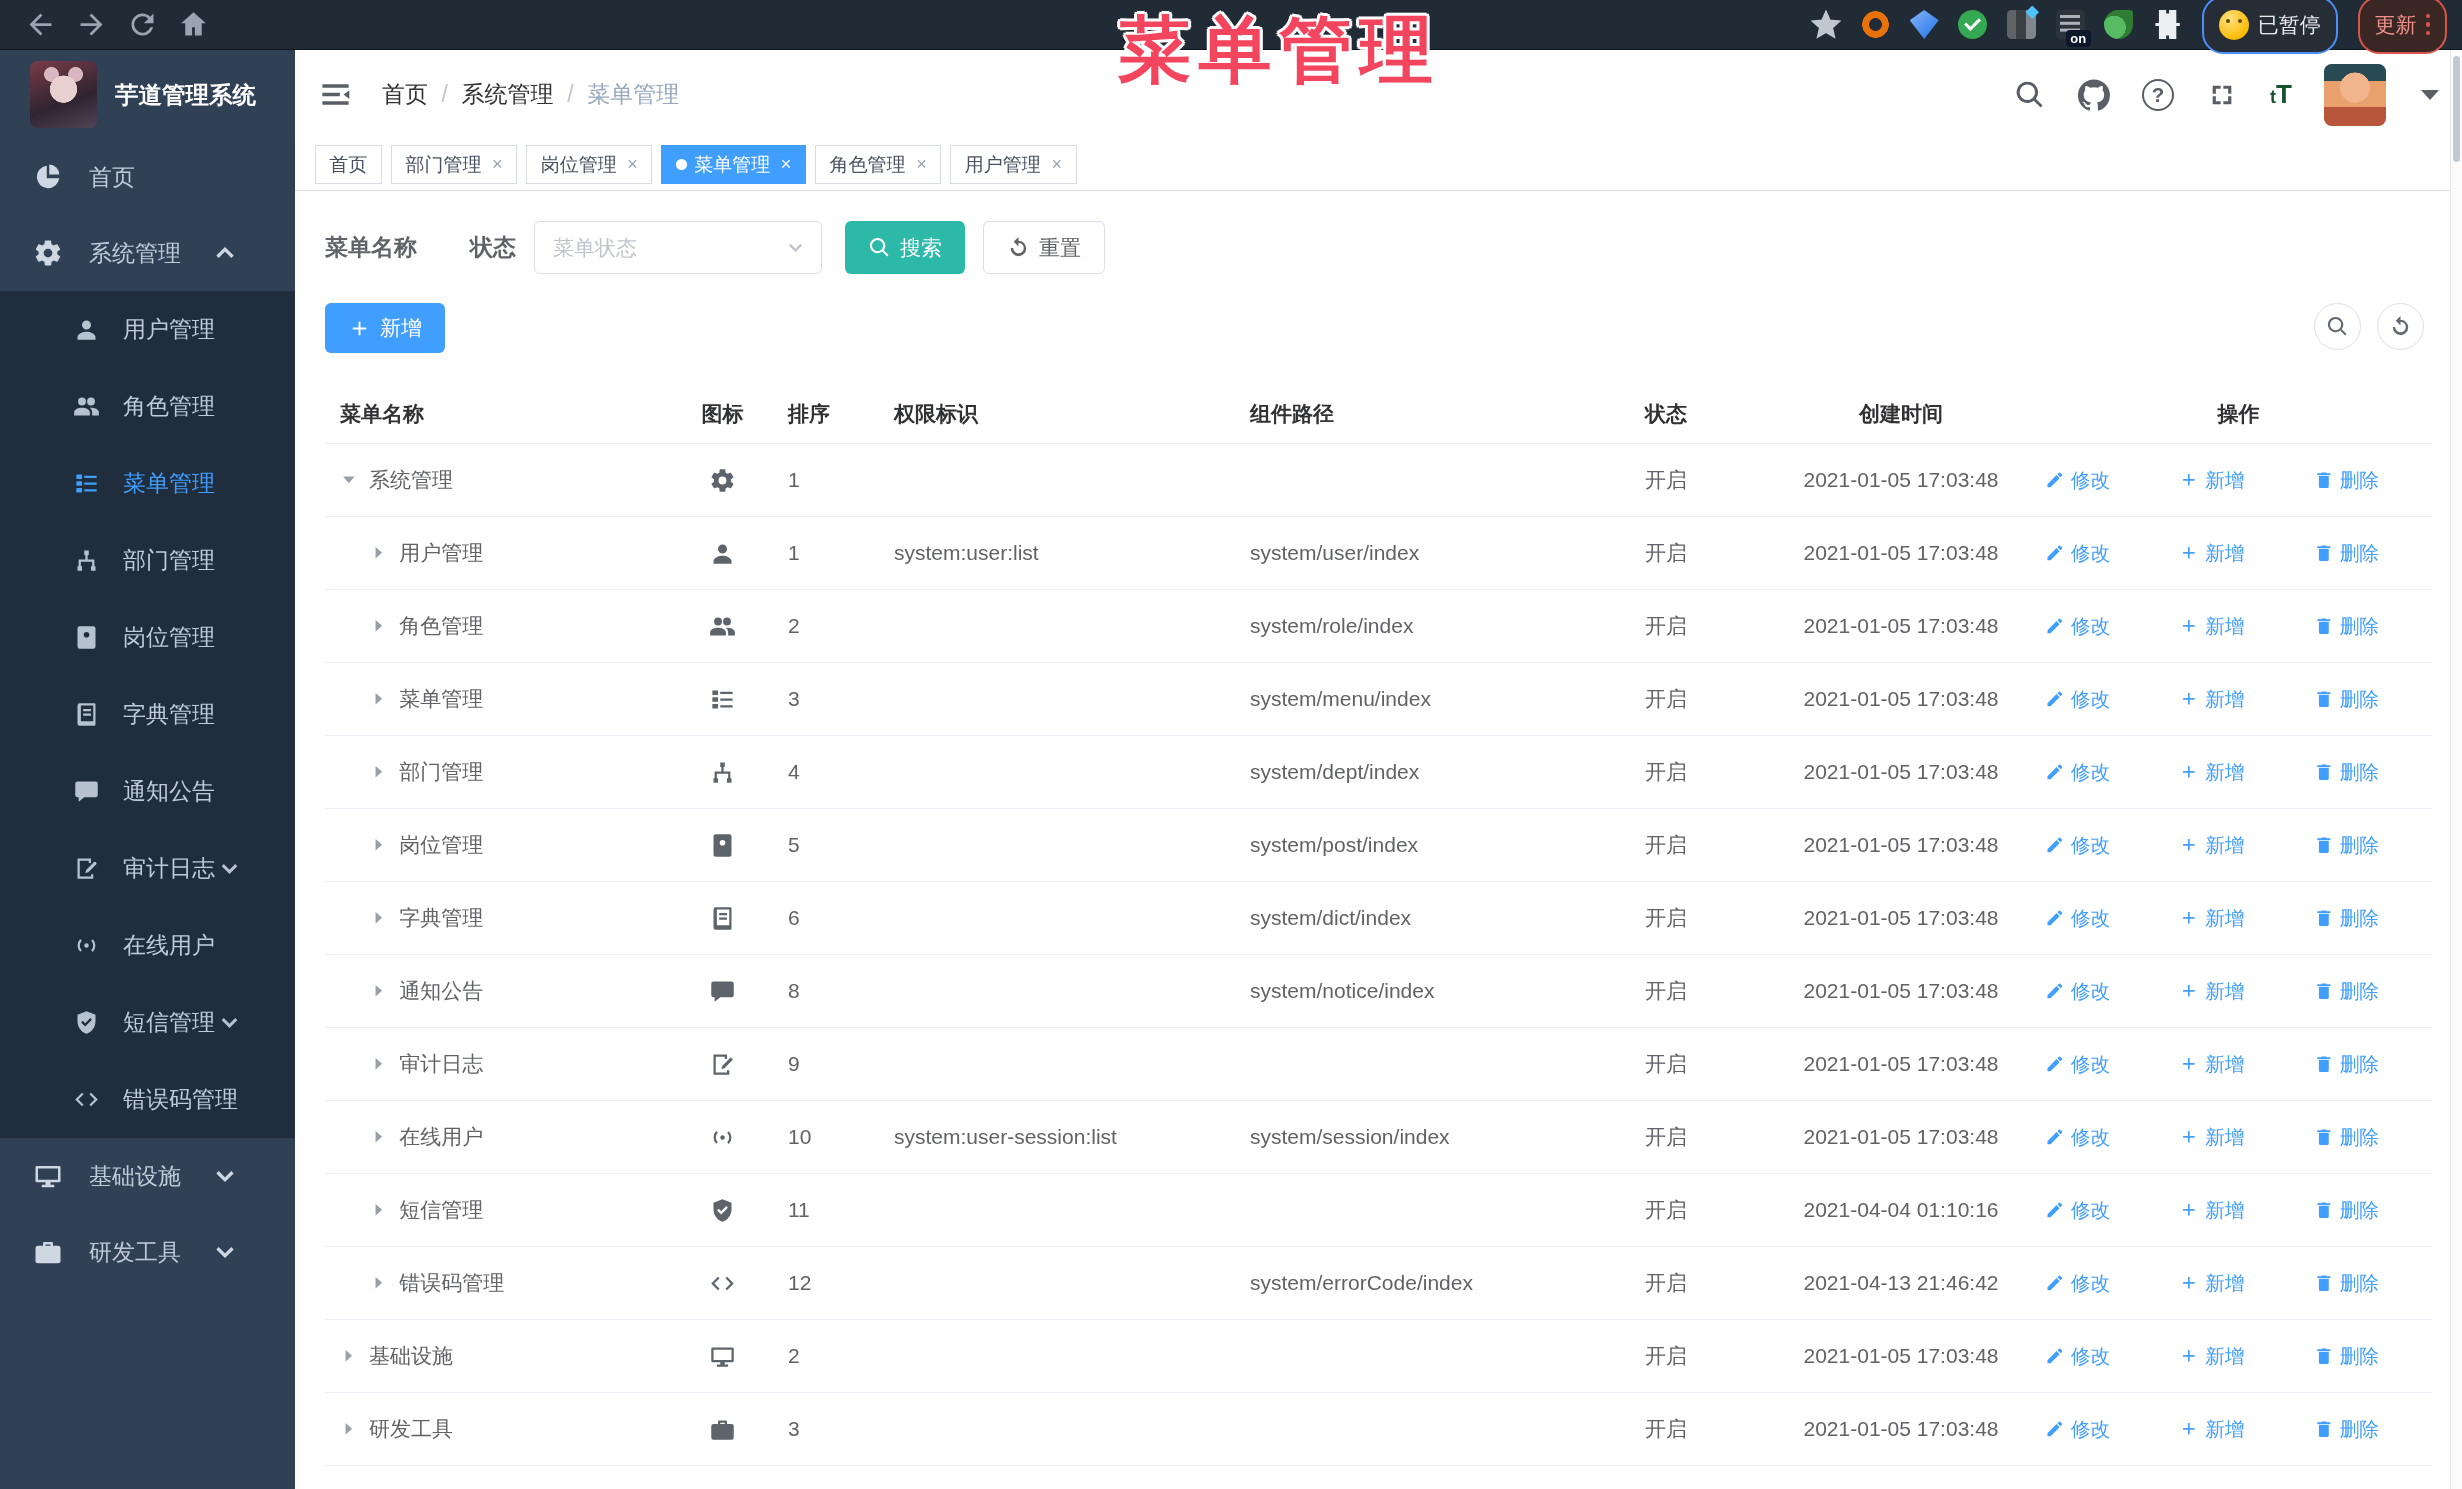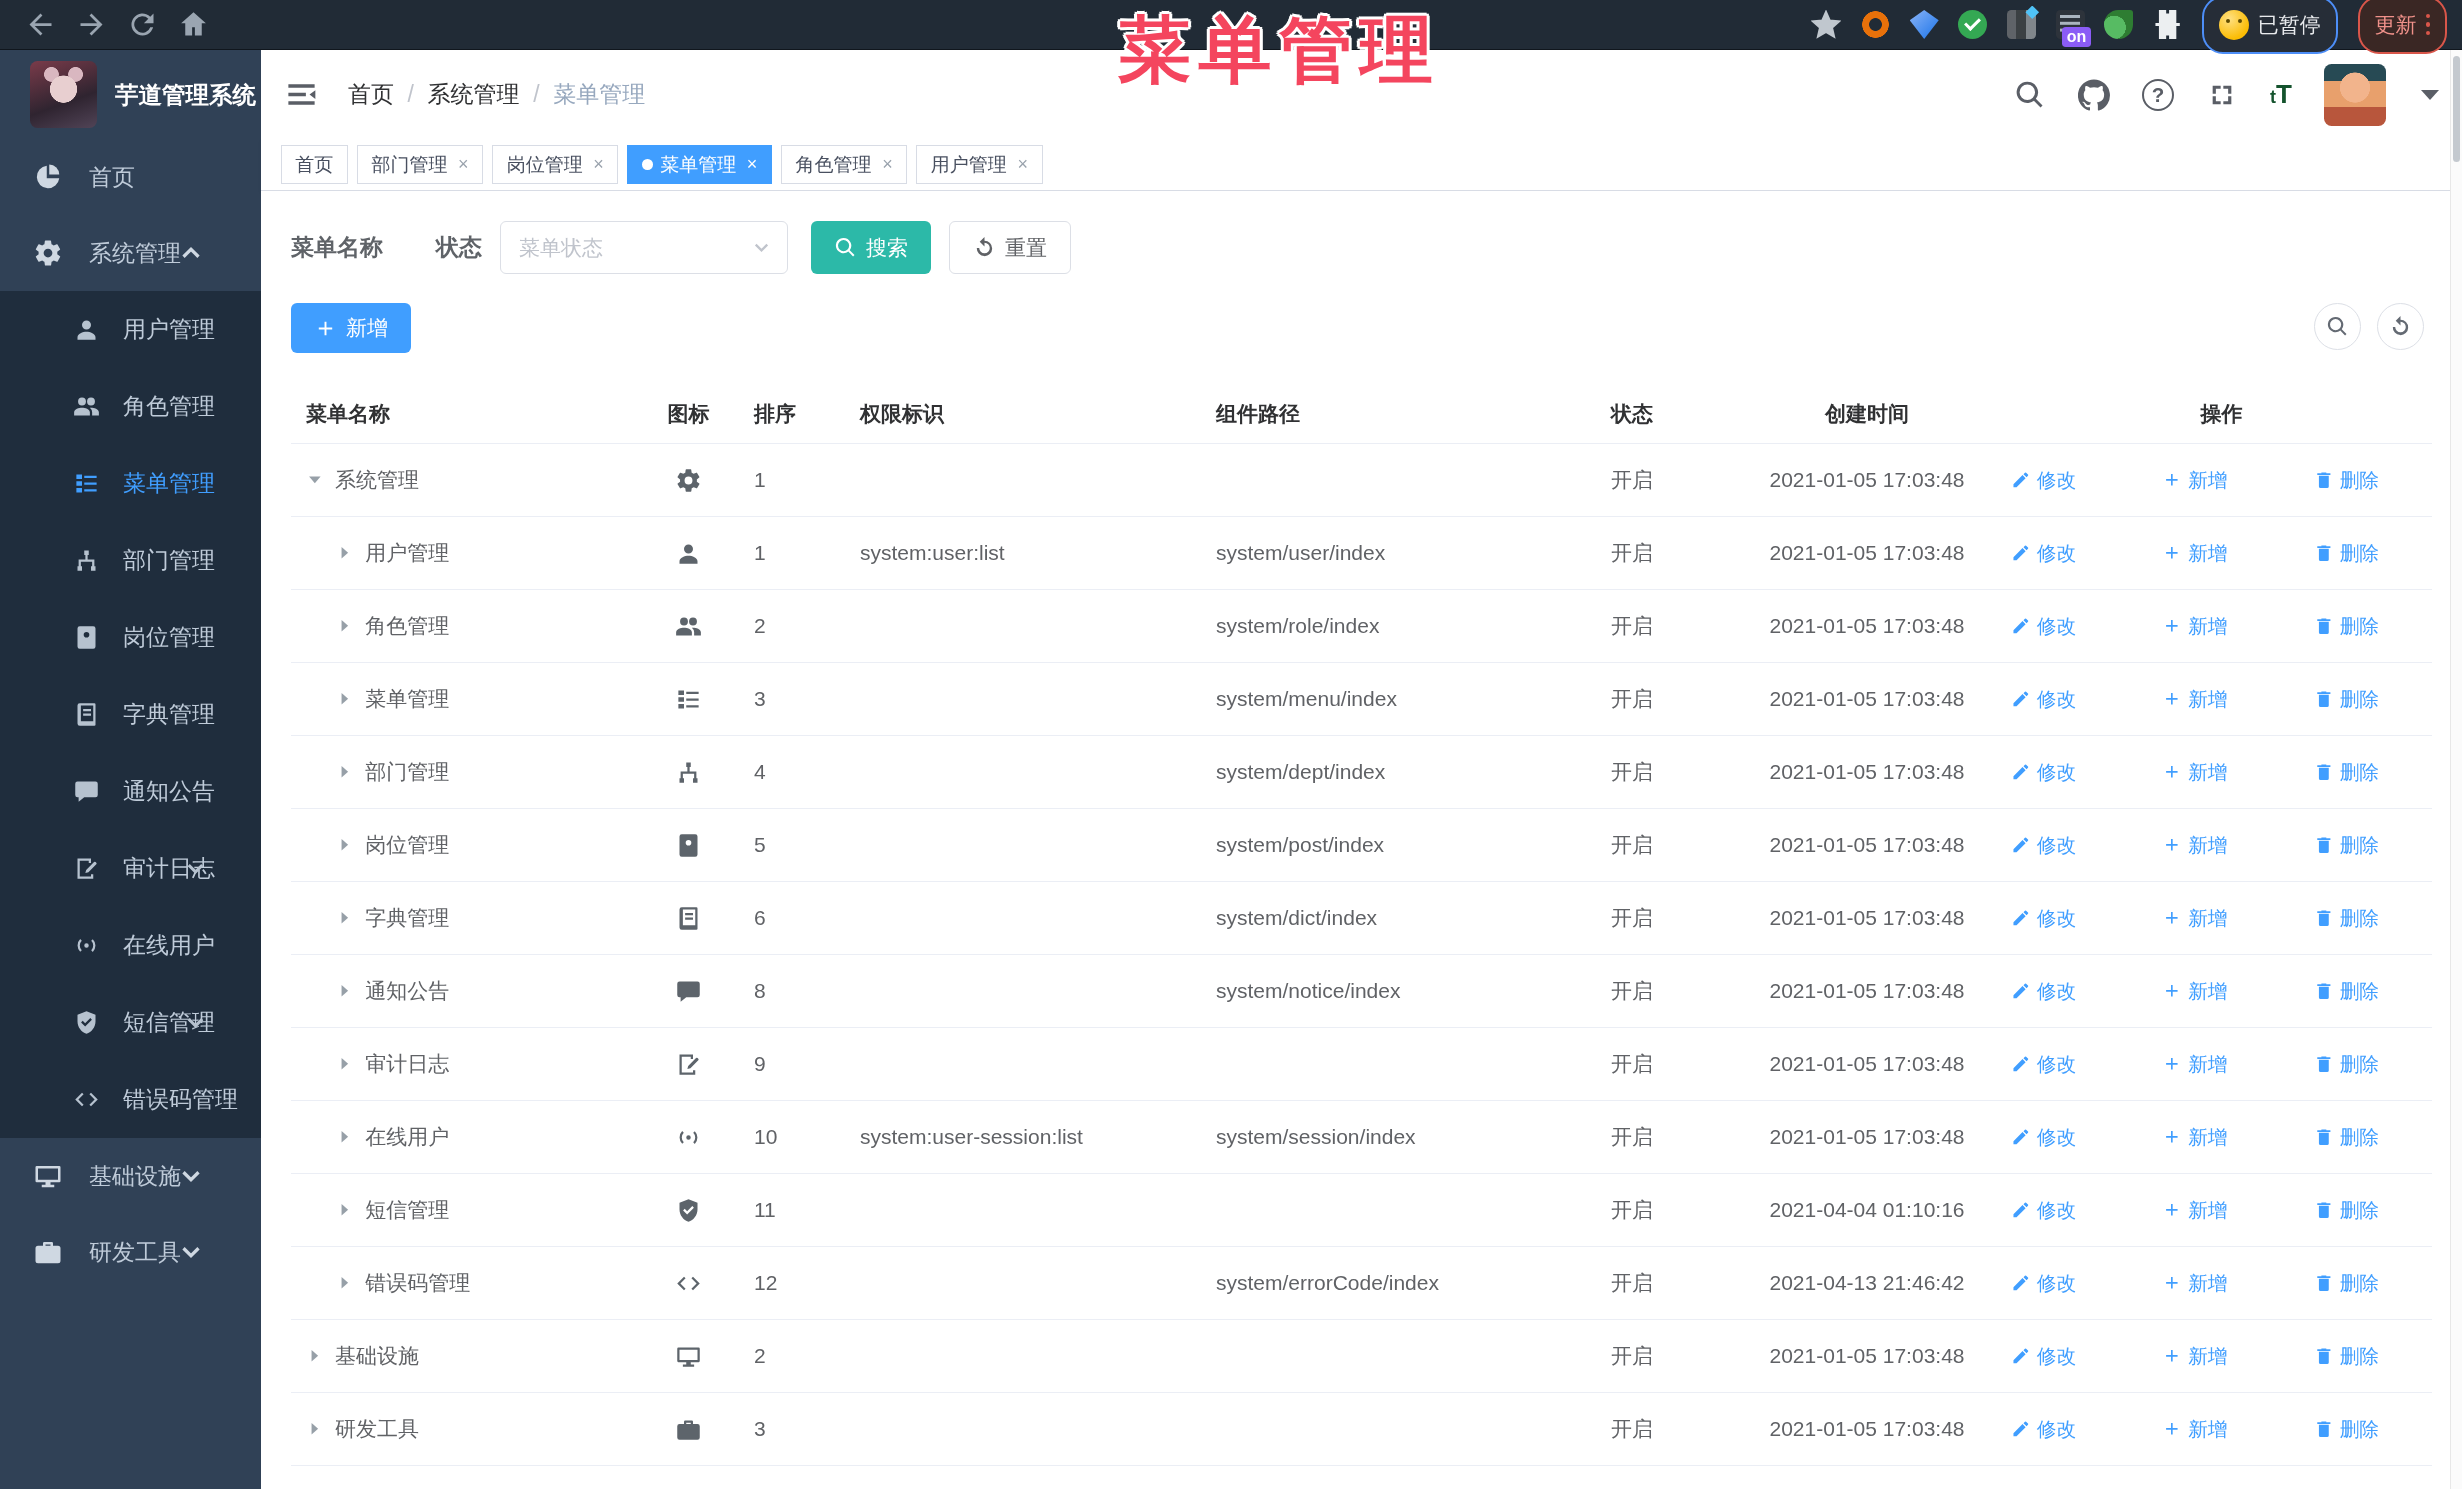--- a/index.html
+++ b/index.html
@@ -21,39 +21,39 @@
   .star { width:30px; height:30px; color:#c0c7ce; }
   .ext { width:29px; height:29px; border-radius:6px; position:relative; flex:none; }
   .ext-ring { background:radial-gradient(circle at 50% 50%, #212b36 0 6px, #e8710a 6.8px 13px, transparent 13.6px); }
   .ext-gem { background:linear-gradient(135deg,#8ab4f8,#1a73e8); clip-path:polygon(50% 0,100% 35%,50% 100%,0 35%); }
   .ext-check { background:#34a853; border-radius:50%; }
   .ext-check:after { content:""; position:absolute; left:6.8px; top:8.3px; width:12px; height:6px; border-left:3.8px solid #fff; border-bottom:3.8px solid #fff; transform:rotate(-45deg); }
   .ext-cols { background:linear-gradient(90deg,#5f6368 0 30%,#3b4043 30% 65%,#80868b 65%); border-radius:4.5px; }
   .ext-cols:after { content:""; position:absolute; right:-3px; top:-4.5px; width:13.6px; height:13.6px; background:#4fc3f7; clip-path:polygon(50% 0,100% 50%,50% 100%,0 50%); }
   .ext-list { background:#2d333b; border-radius:4.5px; }
   .ext-list:before { content:""; position:absolute; left:4.5px; top:5.3px; width:19.7px; height:3px; background:#aab4bf; box-shadow:0 6.8px 0 #aab4bf, 0 13.6px 0 #aab4bf; }
-  .on-badge { position:absolute; right:-6px; bottom:-7.6px; background:#8b5cf6; color:#fff; font-size:16px; font-weight:700; border-radius:3.8px; padding:0.8px 4.5px; }
+  .on-badge { position:absolute; right:-6px; bottom:-7.6px; background:#0f172a; color:#fff; font-size:13px; font-weight:700; border-radius:3.8px; padding:0.8px 4.5px; }
   .ext-leaf { background:radial-gradient(circle at 35% 60%, #57bb63 0 45%, #2e7d32 46% 100%); border-radius:50% 3px 50% 50%; }
   .ext-puzzle { background:#eceff1; clip-path:polygon(20% 0,45% 0,45% 12%,55% 12%,55% 0,80% 0,80% 45%,92% 45%,92% 55%,80% 55%,80% 100%,55% 100%,55% 88%,45% 88%,45% 100%,20% 100%,20% 55%,8% 55%,8% 45%,20% 45%); }
   .pill { height:58px; border-radius:21px; display:flex; align-items:center; padding:0 15px; font-size:21px; gap:9px; }
   .pill-paused { border:2.3px solid #4d8ef7; background:#262d37; color:#e8eaed; }
   .emoji { width:30px; height:30px; border-radius:50%; background:radial-gradient(circle at 35% 30%, #ffe082, #fbbc04 70%); position:relative; }
   .emoji:after { content:""; position:absolute; left:6.8px; top:9px; width:4.5px; height:4.5px; border-radius:50%; background:#5f4b00; box-shadow:12px 0 0 #5f4b00; }
   .pill-update { border:2.3px solid #d9564a; background:#3a2724; color:#f0918a; }
   .kebab { display:flex; flex-direction:column; gap:3.8px; }
   .kebab i { width:4.5px; height:4.5px; border-radius:50%; background:#d9564a; }
 
   
   .overlay-title { position:absolute; left:1118px; top:1.5px; z-index:200; font-size:73px; font-weight:700; letter-spacing:7.6px; color:#f4455e;
     text-shadow:-3px 0 #fff,3px 0 #fff,0 -3px #fff,0 3px #fff,-2.3px -2.3px #fff,2.3px -2.3px #fff,-2.3px 2.3px #fff,2.3px 2.3px #fff; white-space:nowrap; }
 
   
   .app { position:absolute; top:50px; left:0; width:2462px; height:1440px; display:flex; }
 
-  .sidebar { width:261px; flex:none; background:#304156; color:#bfcbd9; position:relative; }
+  .sidebar { width:295px; flex:none; background:#304156; color:#bfcbd9; position:relative; }
   .logo-row { height:89px; display:flex; align-items:center; padding-left:30px; }
   .logo-img { width:67px; height:67px; border-radius:7.6px; flex:none; background:
       radial-gradient(circle at 50% 42%, #e8cfd0 0 26%, transparent 27%),
       radial-gradient(circle at 32% 20%, #d9b7c0 0 10%, transparent 11%),
       radial-gradient(circle at 68% 20%, #d9b7c0 0 10%, transparent 11%),
       linear-gradient(160deg,#7a3b4a,#2f2430 60%,#514457); }
   .logo-title { margin-left:18px; font-size:23.5px; font-weight:700; color:#fff; white-space:nowrap; }
   .menu-item { height:76px; display:flex; align-items:center; padding-left:33px; font-size:23px; position:relative; cursor:pointer; }
   .menu-item .icon { width:30px; height:30px; margin-right:26px; color:#cfd8e2; flex:none; }
   .submenu { background:#1f2d3d; }

